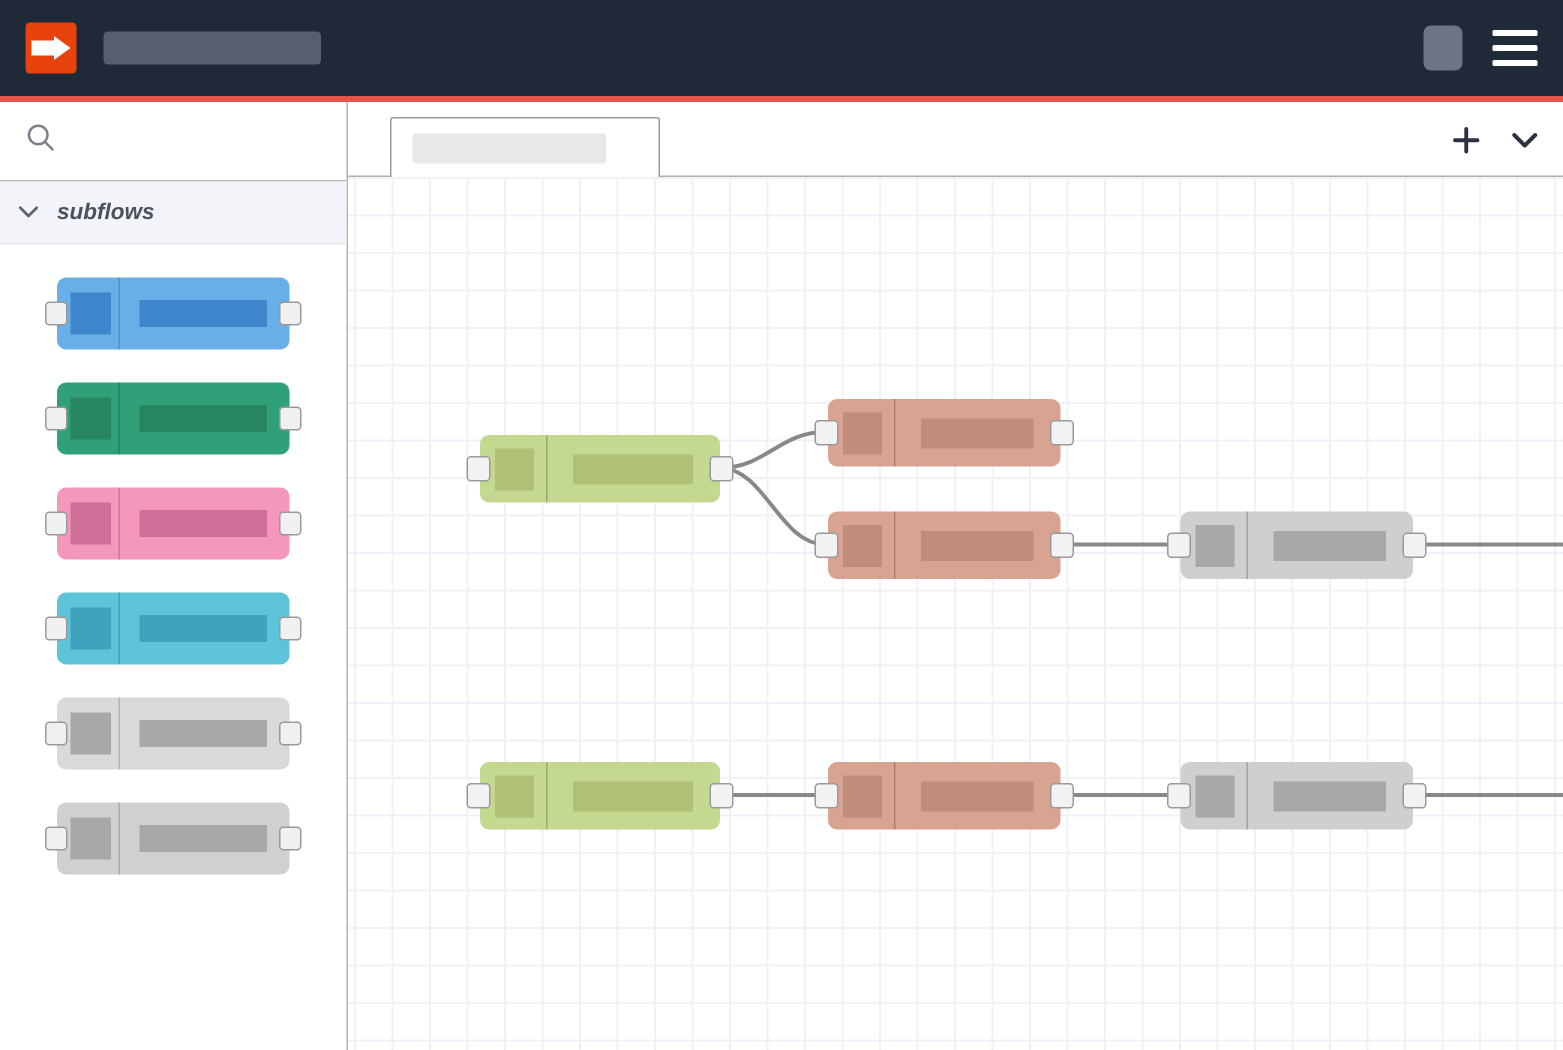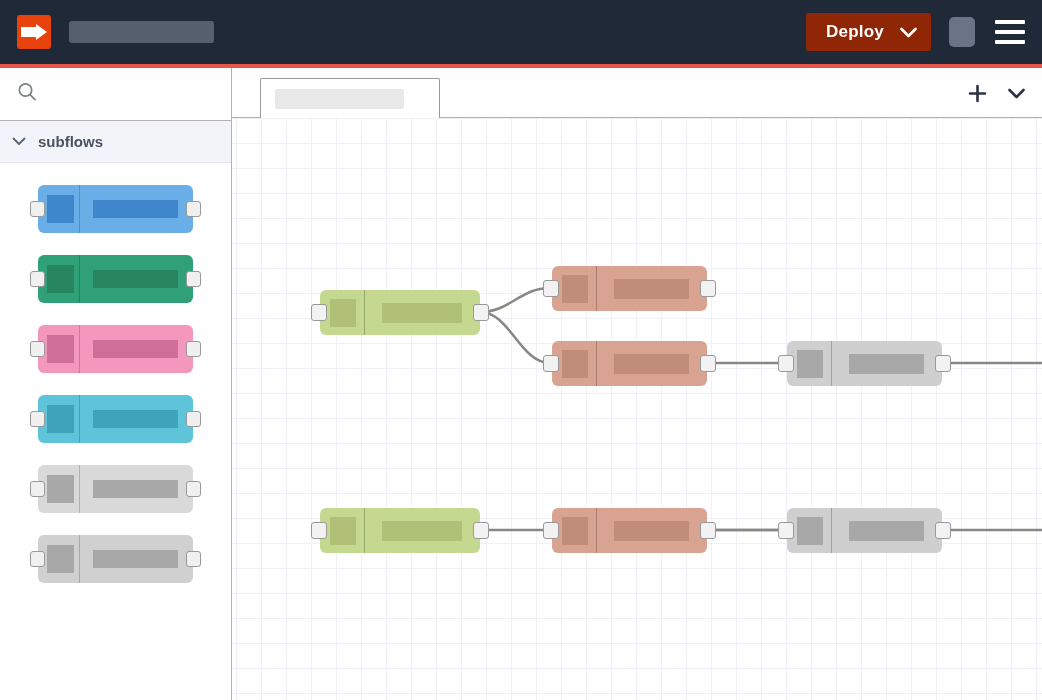--- a/index.html
+++ b/index.html
@@ -98,21 +98,21 @@
     height: 42px;
     background: #f3f4fa;
     border-bottom: 1px solid #e5e6ee;
     display: flex; align-items: center;
     padding-left: 12px;
     cursor: pointer;
   }
   #palette-category .cat-caret { display: flex; align-items: center; width: 20px; }
   #palette-category .cat-label {
     font-size: 15px; font-weight: bold;
-    color: #4a5260; margin-left: 6px;
+    color: #4a5260; margin-left: 6px; font-style: italic;
   }
 
   .palette-node {
     position: relative;
     width: 155px; height: 48px;
     margin: 22px 0 0 38px;
     border-radius: 6px;
     cursor: grab;
   }
   .palette-node .pn-icon-cell {
@@ -223,28 +223,20 @@
 
   <div id="header">
     <div id="logo">
       <svg width="34" height="34" viewBox="0 0 34 34">
         <path d="M4 12 L19 12 L19 9 L30 17 L19 25 L19 22 L4 22 Z" fill="#ffffff"></path>
       </svg>
     </div>
     <div id="project-name"></div>
     <div id="header-spacer"></div>
 
-    <div id="deploy-button">
-      <span id="deploy-label">Deploy</span>
-      <span id="deploy-caret">
-        <svg width="17" height="11" viewBox="0 0 17 11">
-          <path d="M1.5 2 L8.5 9 L15.5 2" stroke="#ffffff" stroke-width="2.6" fill="none" stroke-linecap="round" stroke-linejoin="round"></path>
-        </svg>
-      </span>
-    </div>
 
     <div id="user-button"></div>
 
     <div id="menu-button">
       <span></span>
       <span></span>
       <span></span>
     </div>
   </div>
   <div id="header-accent"></div>

